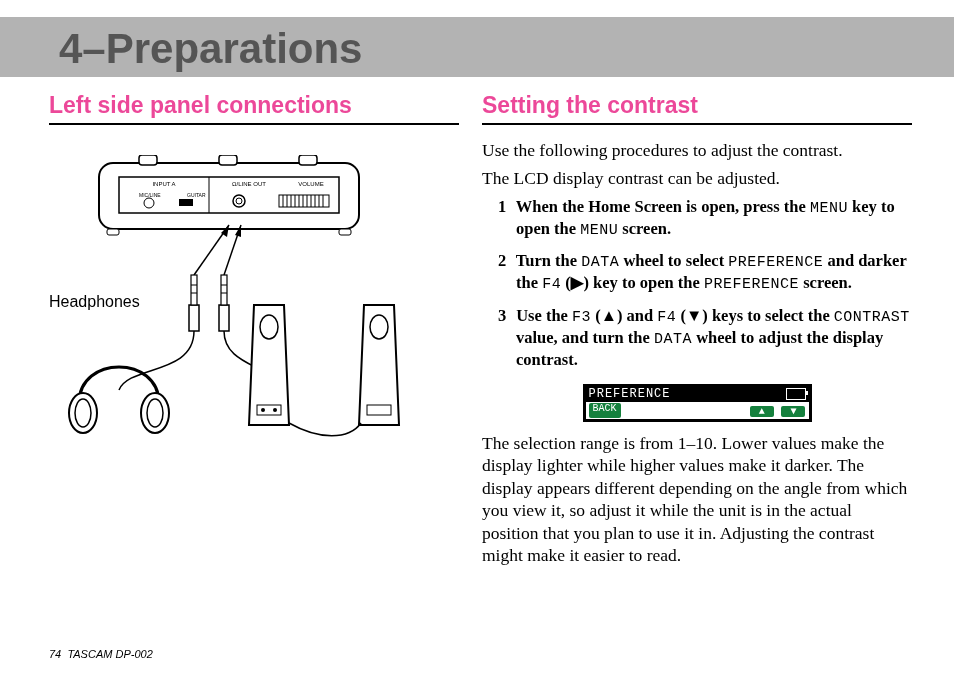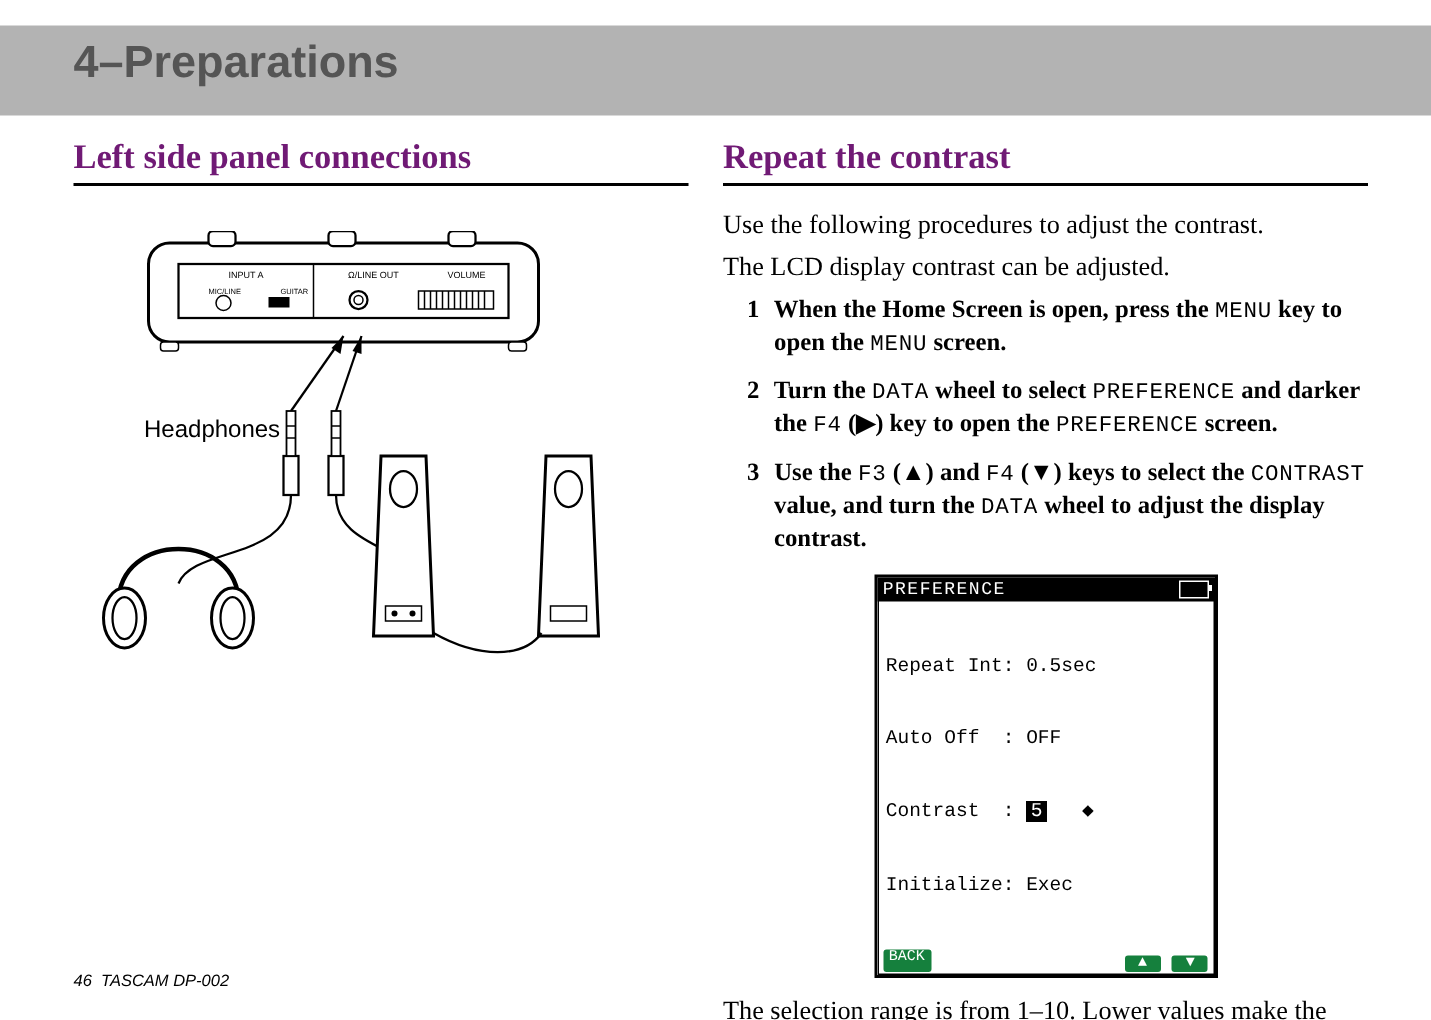--- a/index.html
+++ b/index.html
@@ -21,44 +21,44 @@
   .header-bar {
     position: absolute;
     top: 17px;
     left: 0;
     width: 954px;
     height: 60px;
     background: #b3b3b3;
   }
   .header-title {
     position: absolute;
-    left: 49px;
+    left: 59px;
     top: 25px;
     font-family: Arial, Helvetica, sans-serif;
     font-weight: bold;
-    font-size: 30px;
+    font-size: 42px;
     color: #555;
   }
   .left-col {
     position: absolute;
     left: 49px;
     top: 92px;
     width: 410px;
   }
   .right-col {
     position: absolute;
     left: 482px;
     top: 92px;
     width: 430px;
   }
   .section-head {
-    font-family: Liberation Serif, serif;
+    font-family: Liberation Sans, sans-serif;
     font-weight: bold;
     font-size: 23px;
-    color: #701a75;
+    color: #ec4899;
     border-bottom: 2px solid #000;
     padding-bottom: 4px;
     margin-bottom: 14px;
   }
   .body-p {
     font-size: 17.5px;
     line-height: 1.28;
     margin: 0 0 6px 0;
   }
   .body-p-last {
@@ -266,26 +266,26 @@
         </g>
         <g>
           <path d="M315 150 L345 150 L350 270 L310 270 Z" fill="#fff" stroke="#000" stroke-width="2"></path>
           <ellipse cx="330" cy="172" rx="9" ry="12" fill="#fff" stroke="#000" stroke-width="1.5"></ellipse>
           <rect x="318" y="250" width="24" height="10" fill="#fff" stroke="#000"></rect>
         </g>
 
         <path d="M240 268 C 270 285, 300 285, 312 268" fill="none" stroke="#000" stroke-width="1.5"></path>
       </svg>
 
-      <div class="label" style="left:0px; top:124px;margin-left:47px;">Headphones</div>
+      <div class="label" style="left:0px; top:138px;">Headphones</div>
     </div>
   </div>
 
   <div class="right-col">
-    <div class="section-head">Repeat the contrast</div>
+    <div class="section-head">Setting the contrast</div>
 
     <p class="body-p">Use the following procedures to adjust the contrast.</p>
     <p class="body-p">The LCD display contrast can be adjusted.</p>
 
     <ol class="steps">
       <li>
         <span class="num">1</span>
         <span>When the Home Screen is open, press the </span><code class="ui">MENU</code><span> key to open the </span><code class="ui">MENU</code><span> screen.</span>
       </li>
       <li>
@@ -296,36 +296,30 @@
         <span class="num">3</span>
         <span>Use the </span><code class="ui">F3</code><span> (▲) and </span><code class="ui">F4</code><span> (▼) keys to select the </span><code class="ui">CONTRAST</code><span> value, and turn the </span><code class="ui">DATA</code><span> wheel to adjust the display contrast.</span>
       </li>
     </ol>
 
     <div class="lcd">
       <div class="lcd-title">
         <span>PREFERENCE</span>
         <span class="bat"></span>
       </div>
-      <div class="lcd-body">
-        <span class="lcd-row">Repeat Int: 0.5sec</span>
-        <span class="lcd-row">Auto Off  : OFF</span>
-        <span class="lcd-row"><span>Contrast  : </span><span class="hl">5</span>   ◆</span>
-        <span class="lcd-row">Initialize: Exec</span>
-      </div>
       <div class="lcd-foot">
         <span class="softkey">BACK</span>
         <span></span>
         <span>
           <span class="softkey sm">▲</span>
           <span class="softkey sm">▼</span>
         </span>
       </div>
     </div>
 
     <p class="body-p-last">The selection range is from 1–10. Lower values make the display lighter while higher values make it darker. The display appears different depending on the angle from which you view it, so adjust it while the unit is in the actual position that you plan to use it in. Adjusting the contrast might make it easier to read.</p>
   </div>
 
   <div class="footer">
-    <span class="pagenum">46</span>&nbsp;
+    <span class="pagenum">74</span>&nbsp;
     <span>TASCAM  DP-002</span>
   </div>
 </div>
 
 </body></html>

